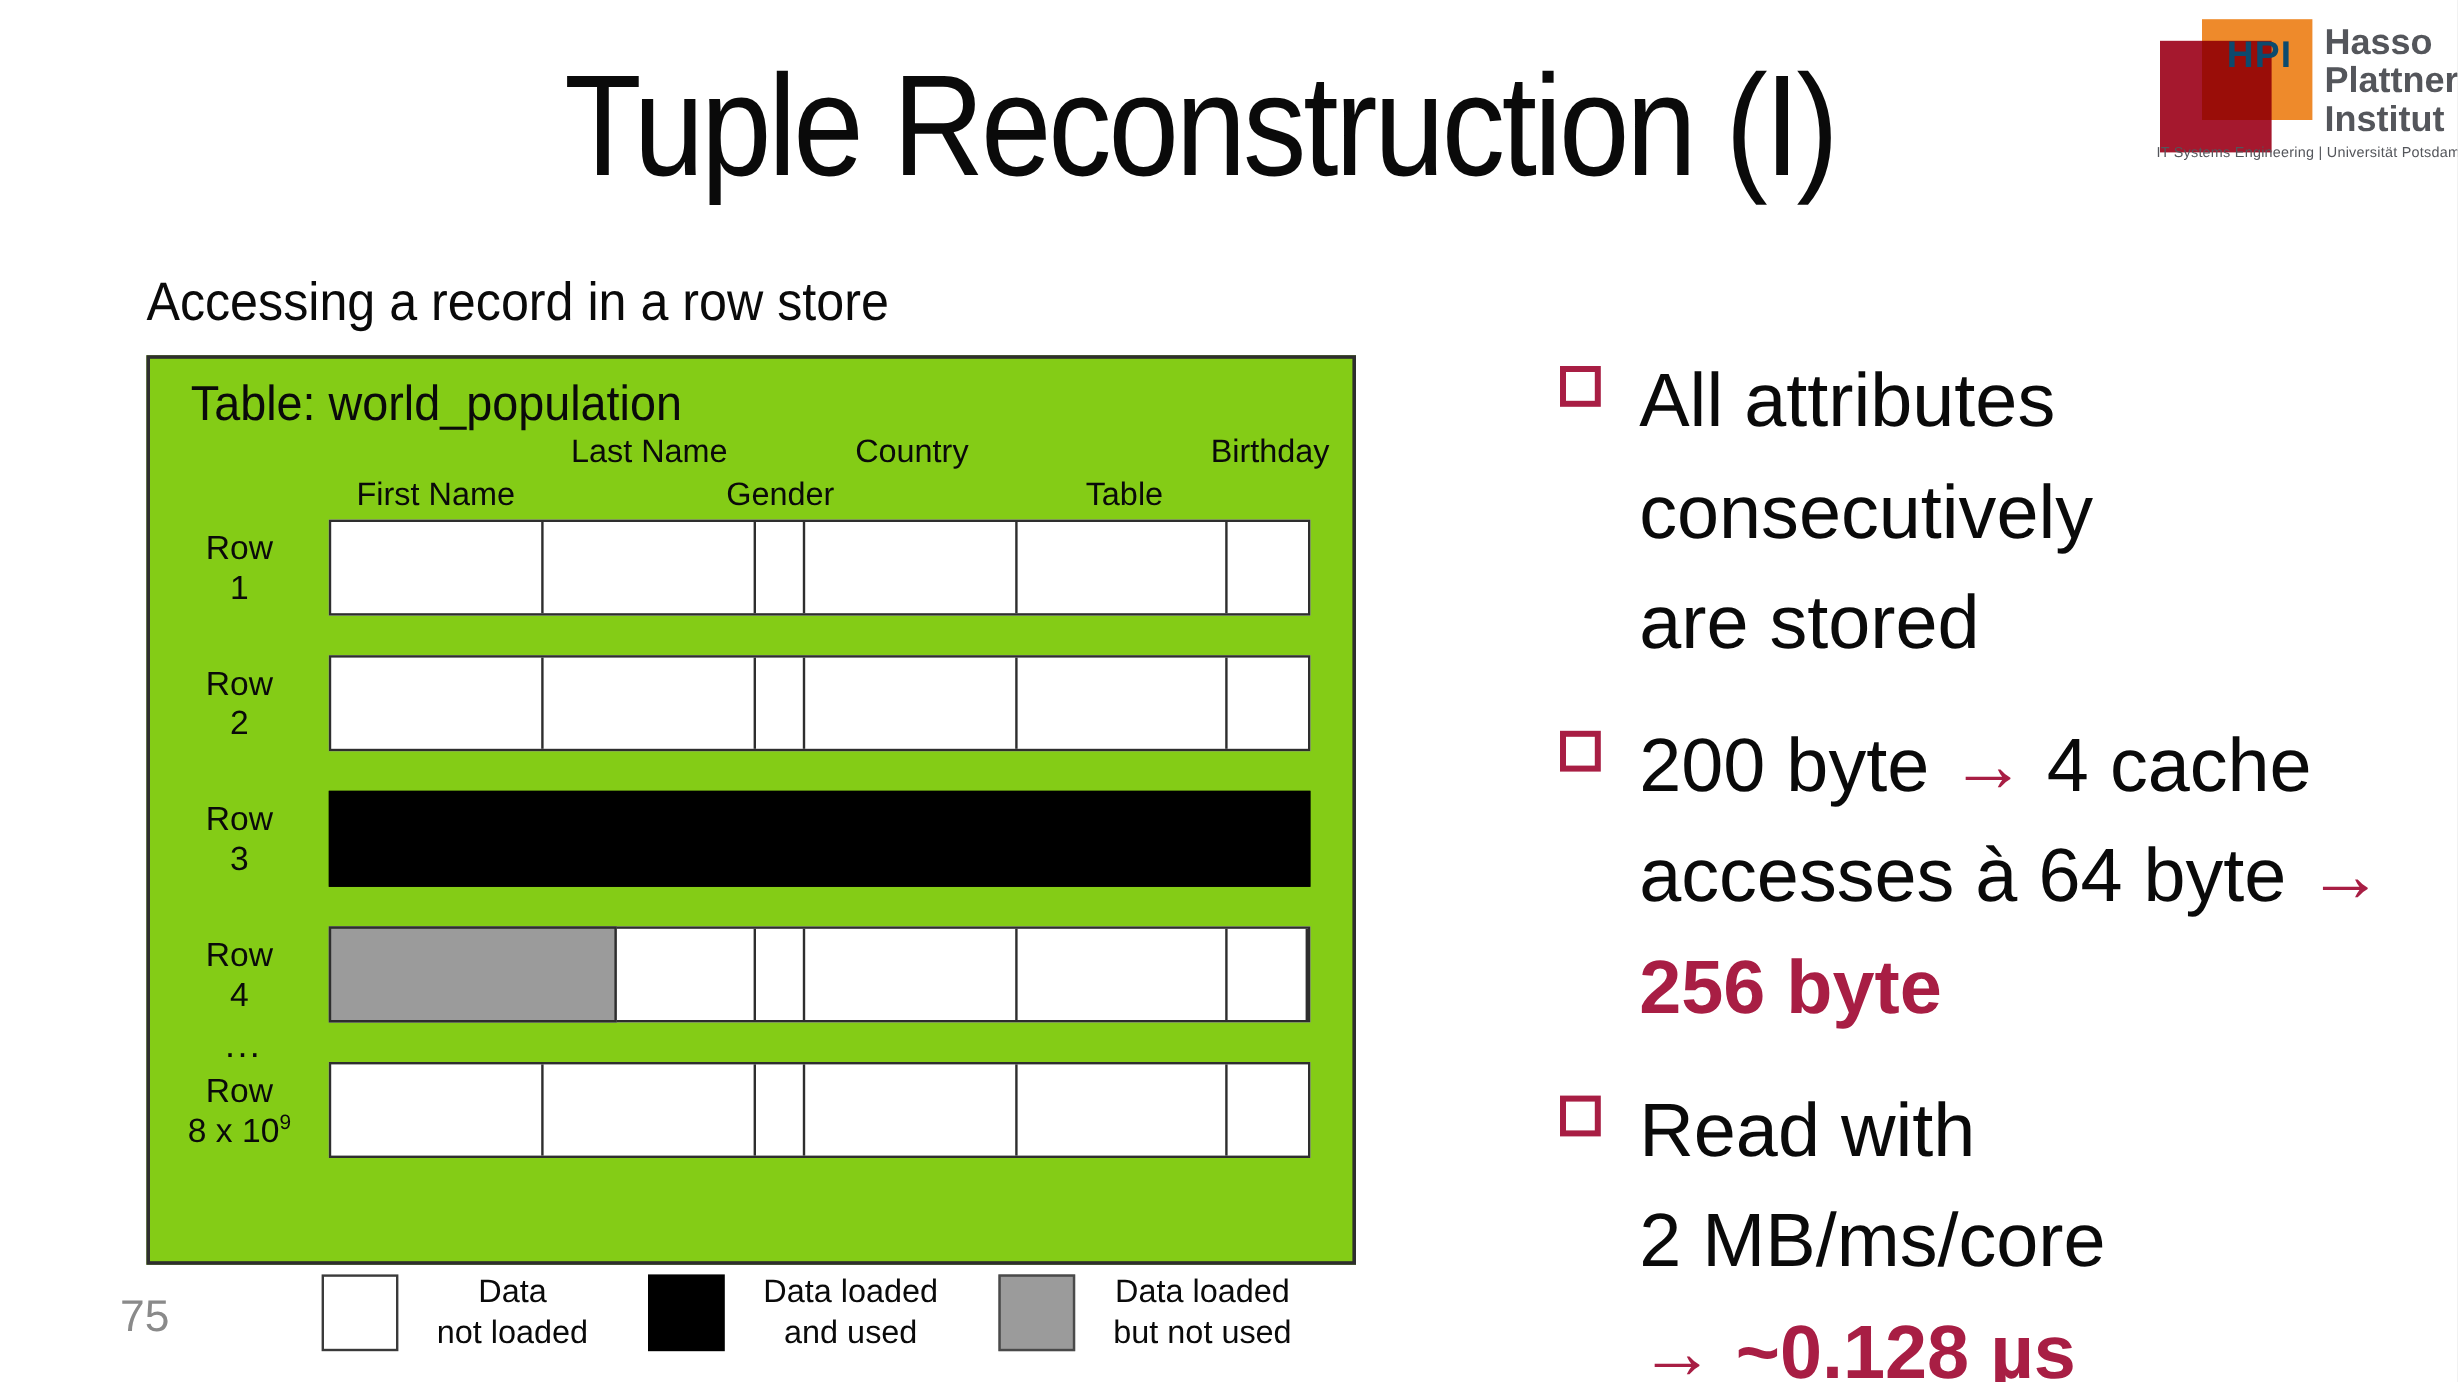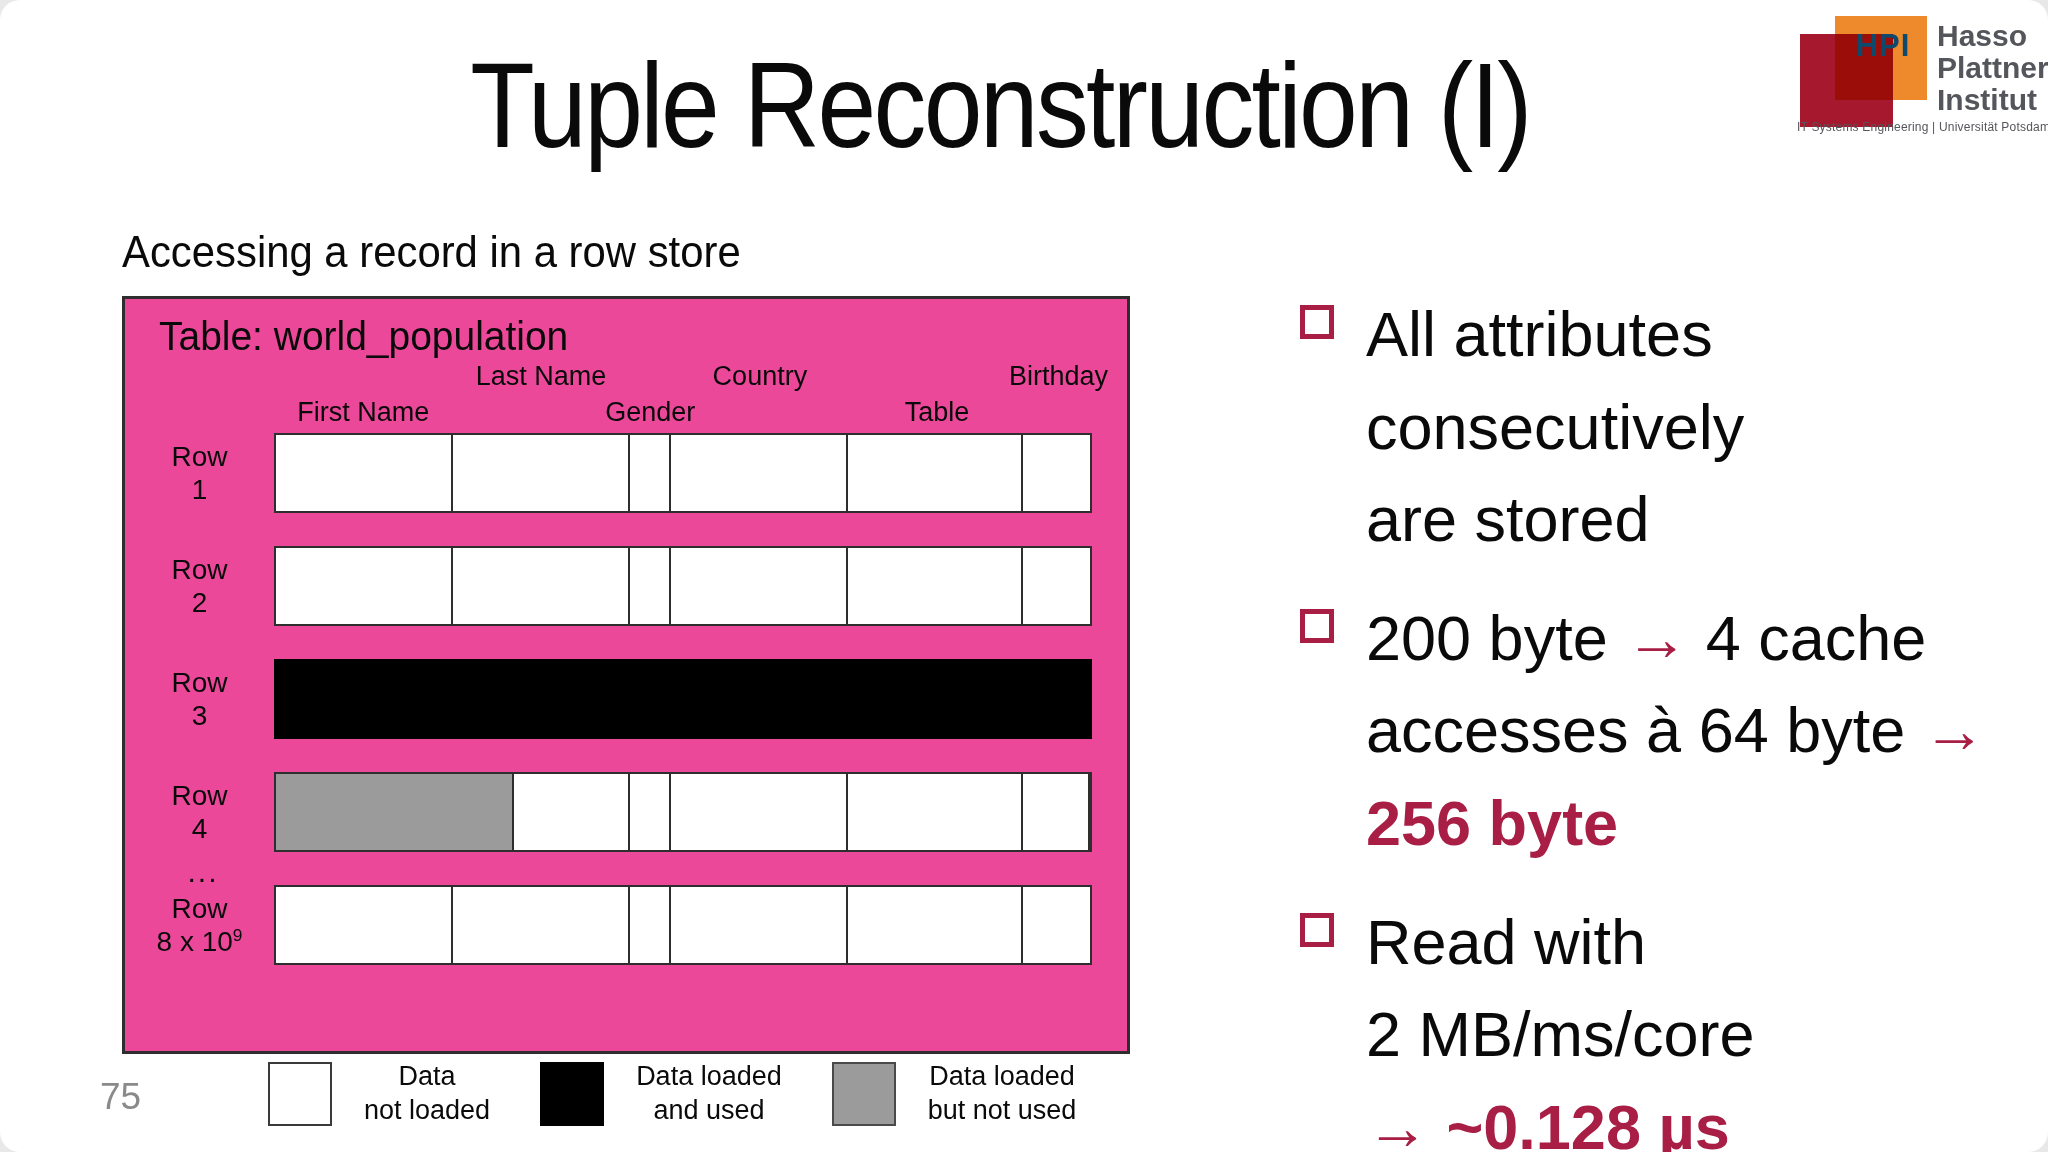--- a/index.html
+++ b/index.html
@@ -1,17 +1,17 @@
 <!DOCTYPE html>
 <html style="--accent: #A81E44; --logo-orange: #EE8A2B; --logo-red: #A5182E; --logo-gray: #54565B; --gray-fill: #9B9B9B; --page-number-gray: #8A8A8A; --border-dark: #2E2E2E;"><head>
 <meta charset="utf-8">
 <style>
   html,body{margin:0;padding:0;background:#e8e8e8;}
   .slide{position:relative;width:2048px;height:1152px;background:#ffffff;overflow:hidden;
-         font-family:"Liberation Sans",sans-serif;color:#0a0a0a;border-radius:20px;}
+         font-family:"Liberation Sans",sans-serif;color:#0a0a0a;}
 
   
   .title{position:absolute;top:36px;left:50%;transform:translateX(-52%) scaleX(0.88);
          font-size:120px;font-weight:400;letter-spacing:-3px;white-space:nowrap;}
 
   
   .logo{position:absolute;left:1795px;top:8px;width:248px;height:142px;}
   .logo-red{position:absolute;left:5px;top:26px;width:93px;height:93px;background:var(--logo-red);}
   .logo-orange{position:absolute;left:40px;top:8px;width:92px;height:84px;background:var(--logo-orange);
                mix-blend-mode:multiply;}
@@ -21,21 +21,21 @@
              color:var(--logo-gray);line-height:1.06;}
   .logo-tagline{position:absolute;left:2px;top:112px;font-size:12px;color:var(--logo-gray);
                 white-space:nowrap;letter-spacing:0.2px;}
 
   
   .subtitle{position:absolute;left:122px;top:226px;font-size:45px;transform:scaleX(0.93);
             transform-origin:left;white-space:nowrap;}
 
   
   .diagram{position:absolute;left:122px;top:296px;width:1008px;height:758px;
-           border:3px solid var(--border-dark);background:#ec4899;box-sizing:border-box;}
+           border:3px solid var(--border-dark);background:#84cc16;box-sizing:border-box;}
   .table-label{position:absolute;left:34px;top:14px;font-size:41px;transform:scaleX(0.95);
                transform-origin:left;white-space:nowrap;}
   .headers{position:absolute;left:149px;top:0;width:818px;height:134px;font-size:27px;}
   .col-header{position:absolute;transform:translateX(-50%);white-space:nowrap;}
   .hdr-top{top:62px;}
   .hdr-bottom{top:98px;}
   .rows{position:absolute;left:0;top:134px;width:967px;display:flex;flex-direction:column;gap:33px;}
   .drow{display:flex;height:80px;}
   .drow-label{width:149px;display:flex;flex-direction:column;justify-content:center;align-items:center;
               font-size:28px;line-height:1.18;}

